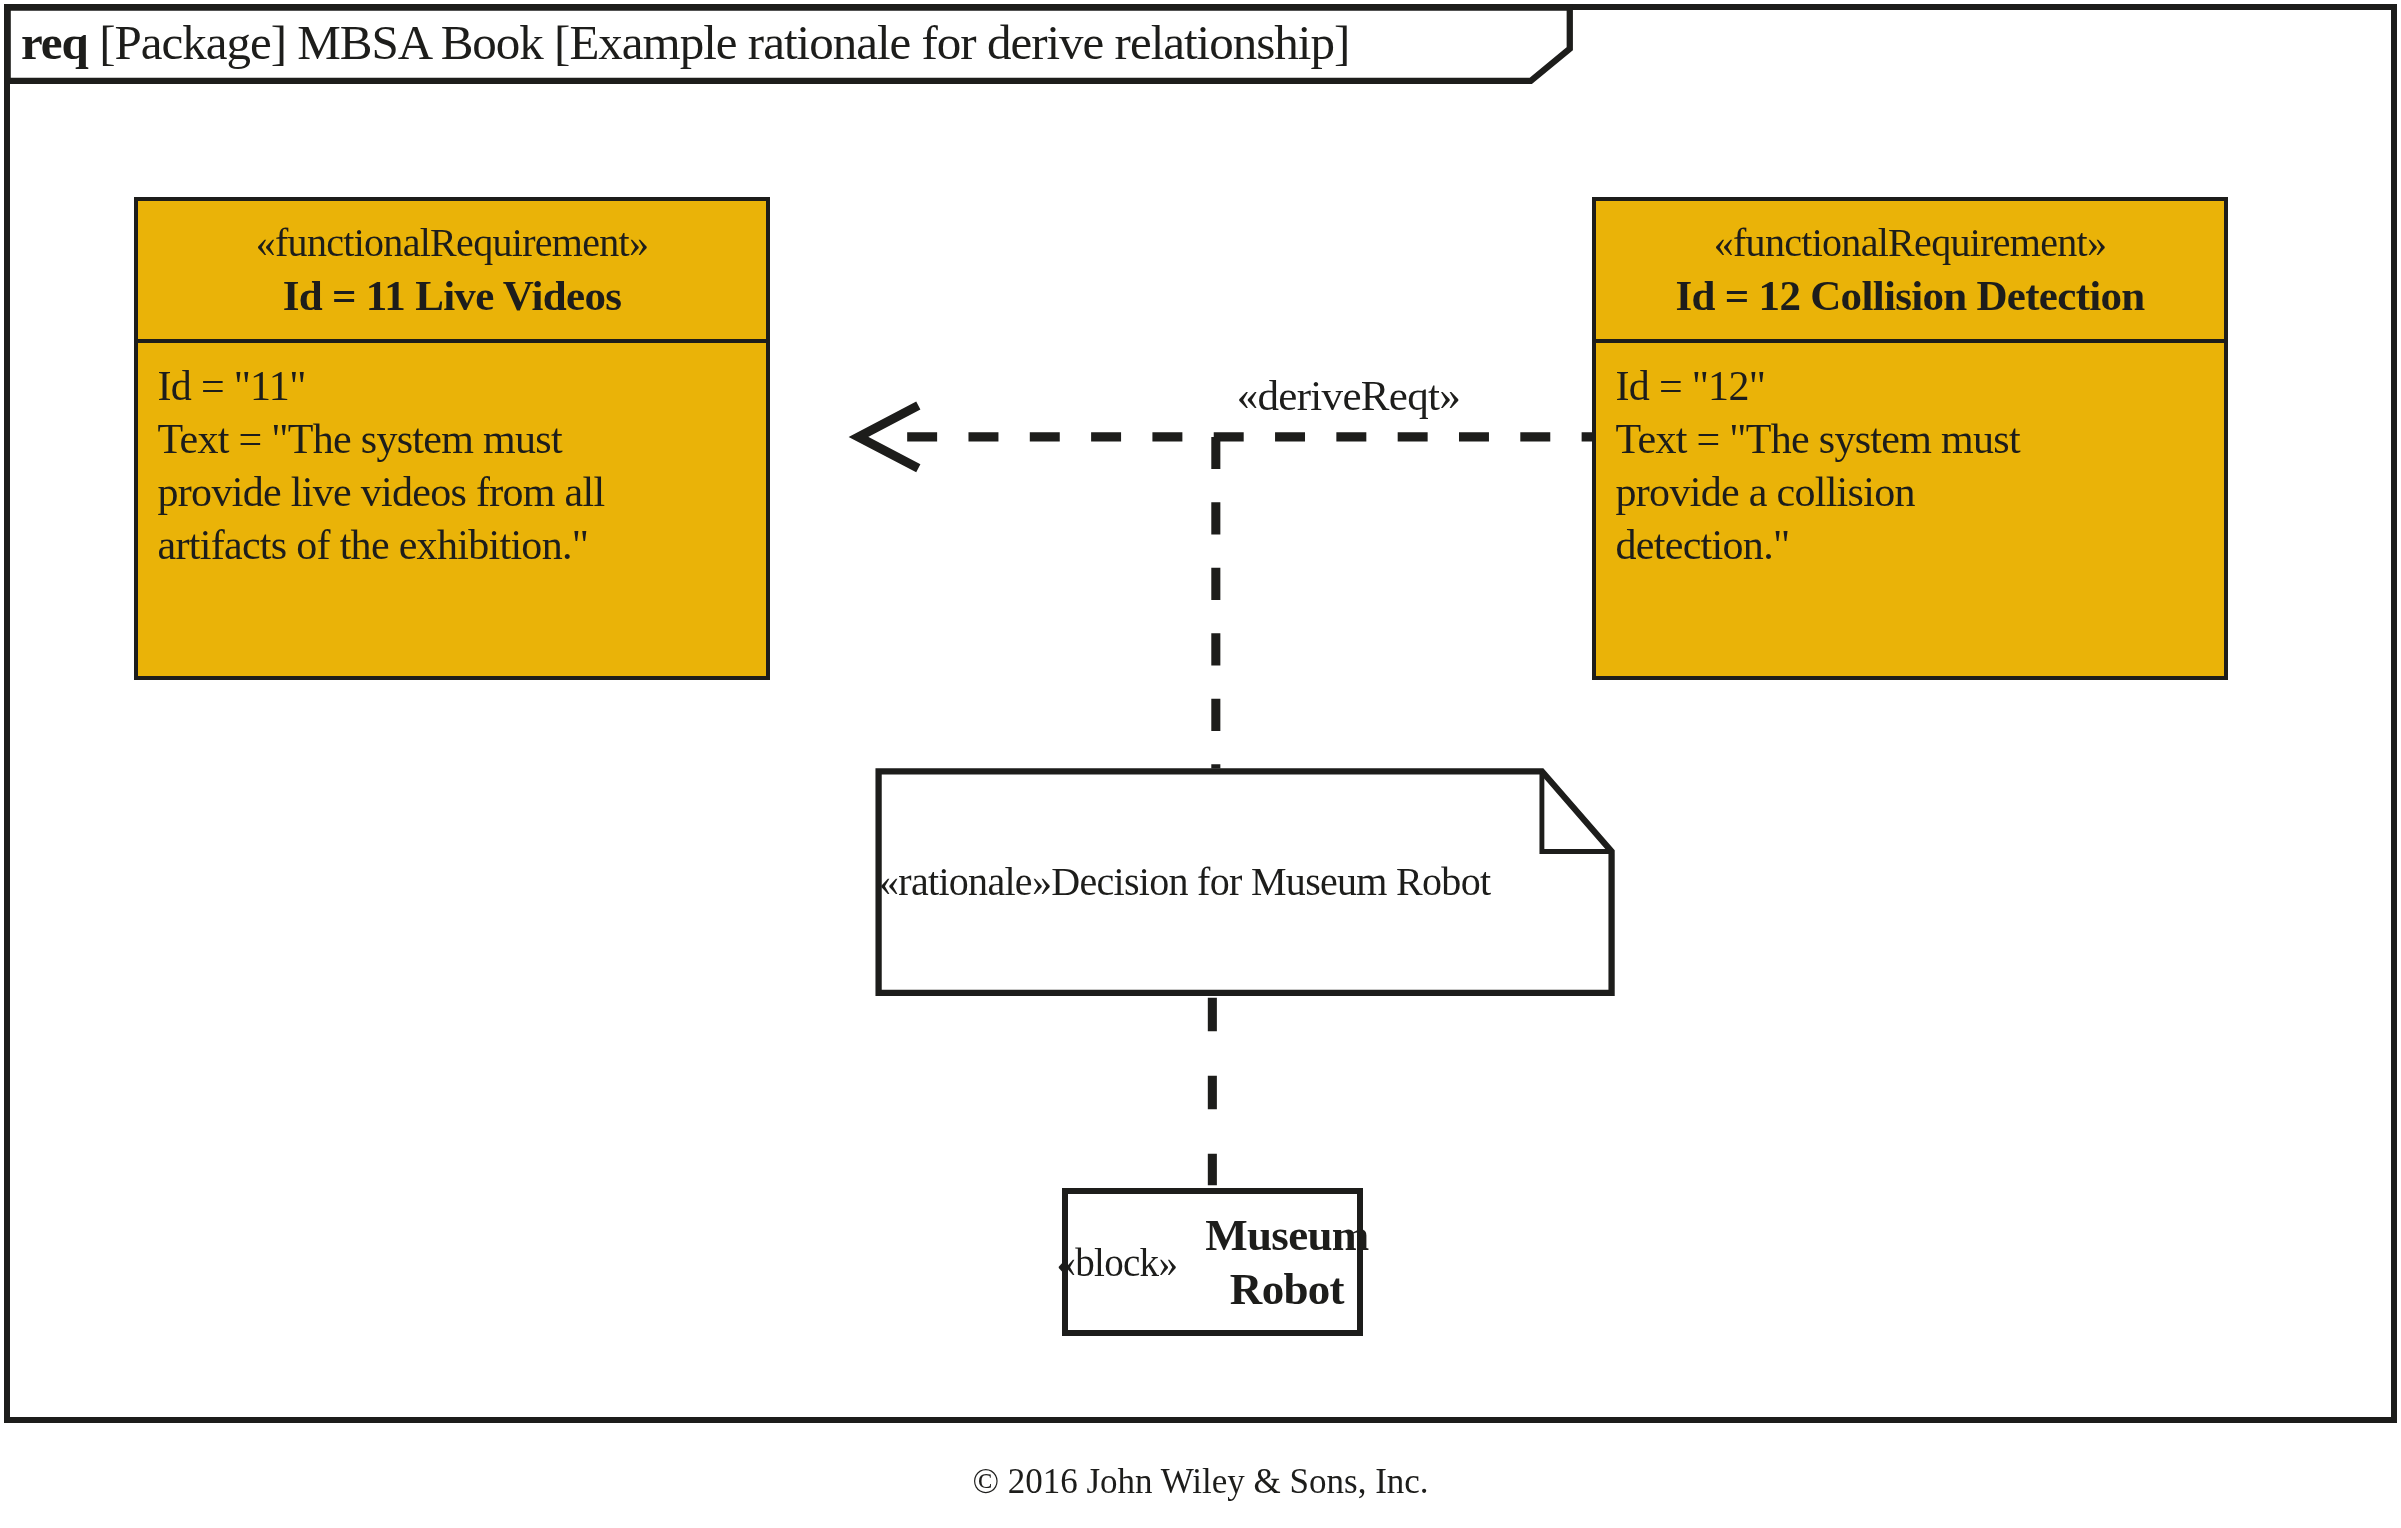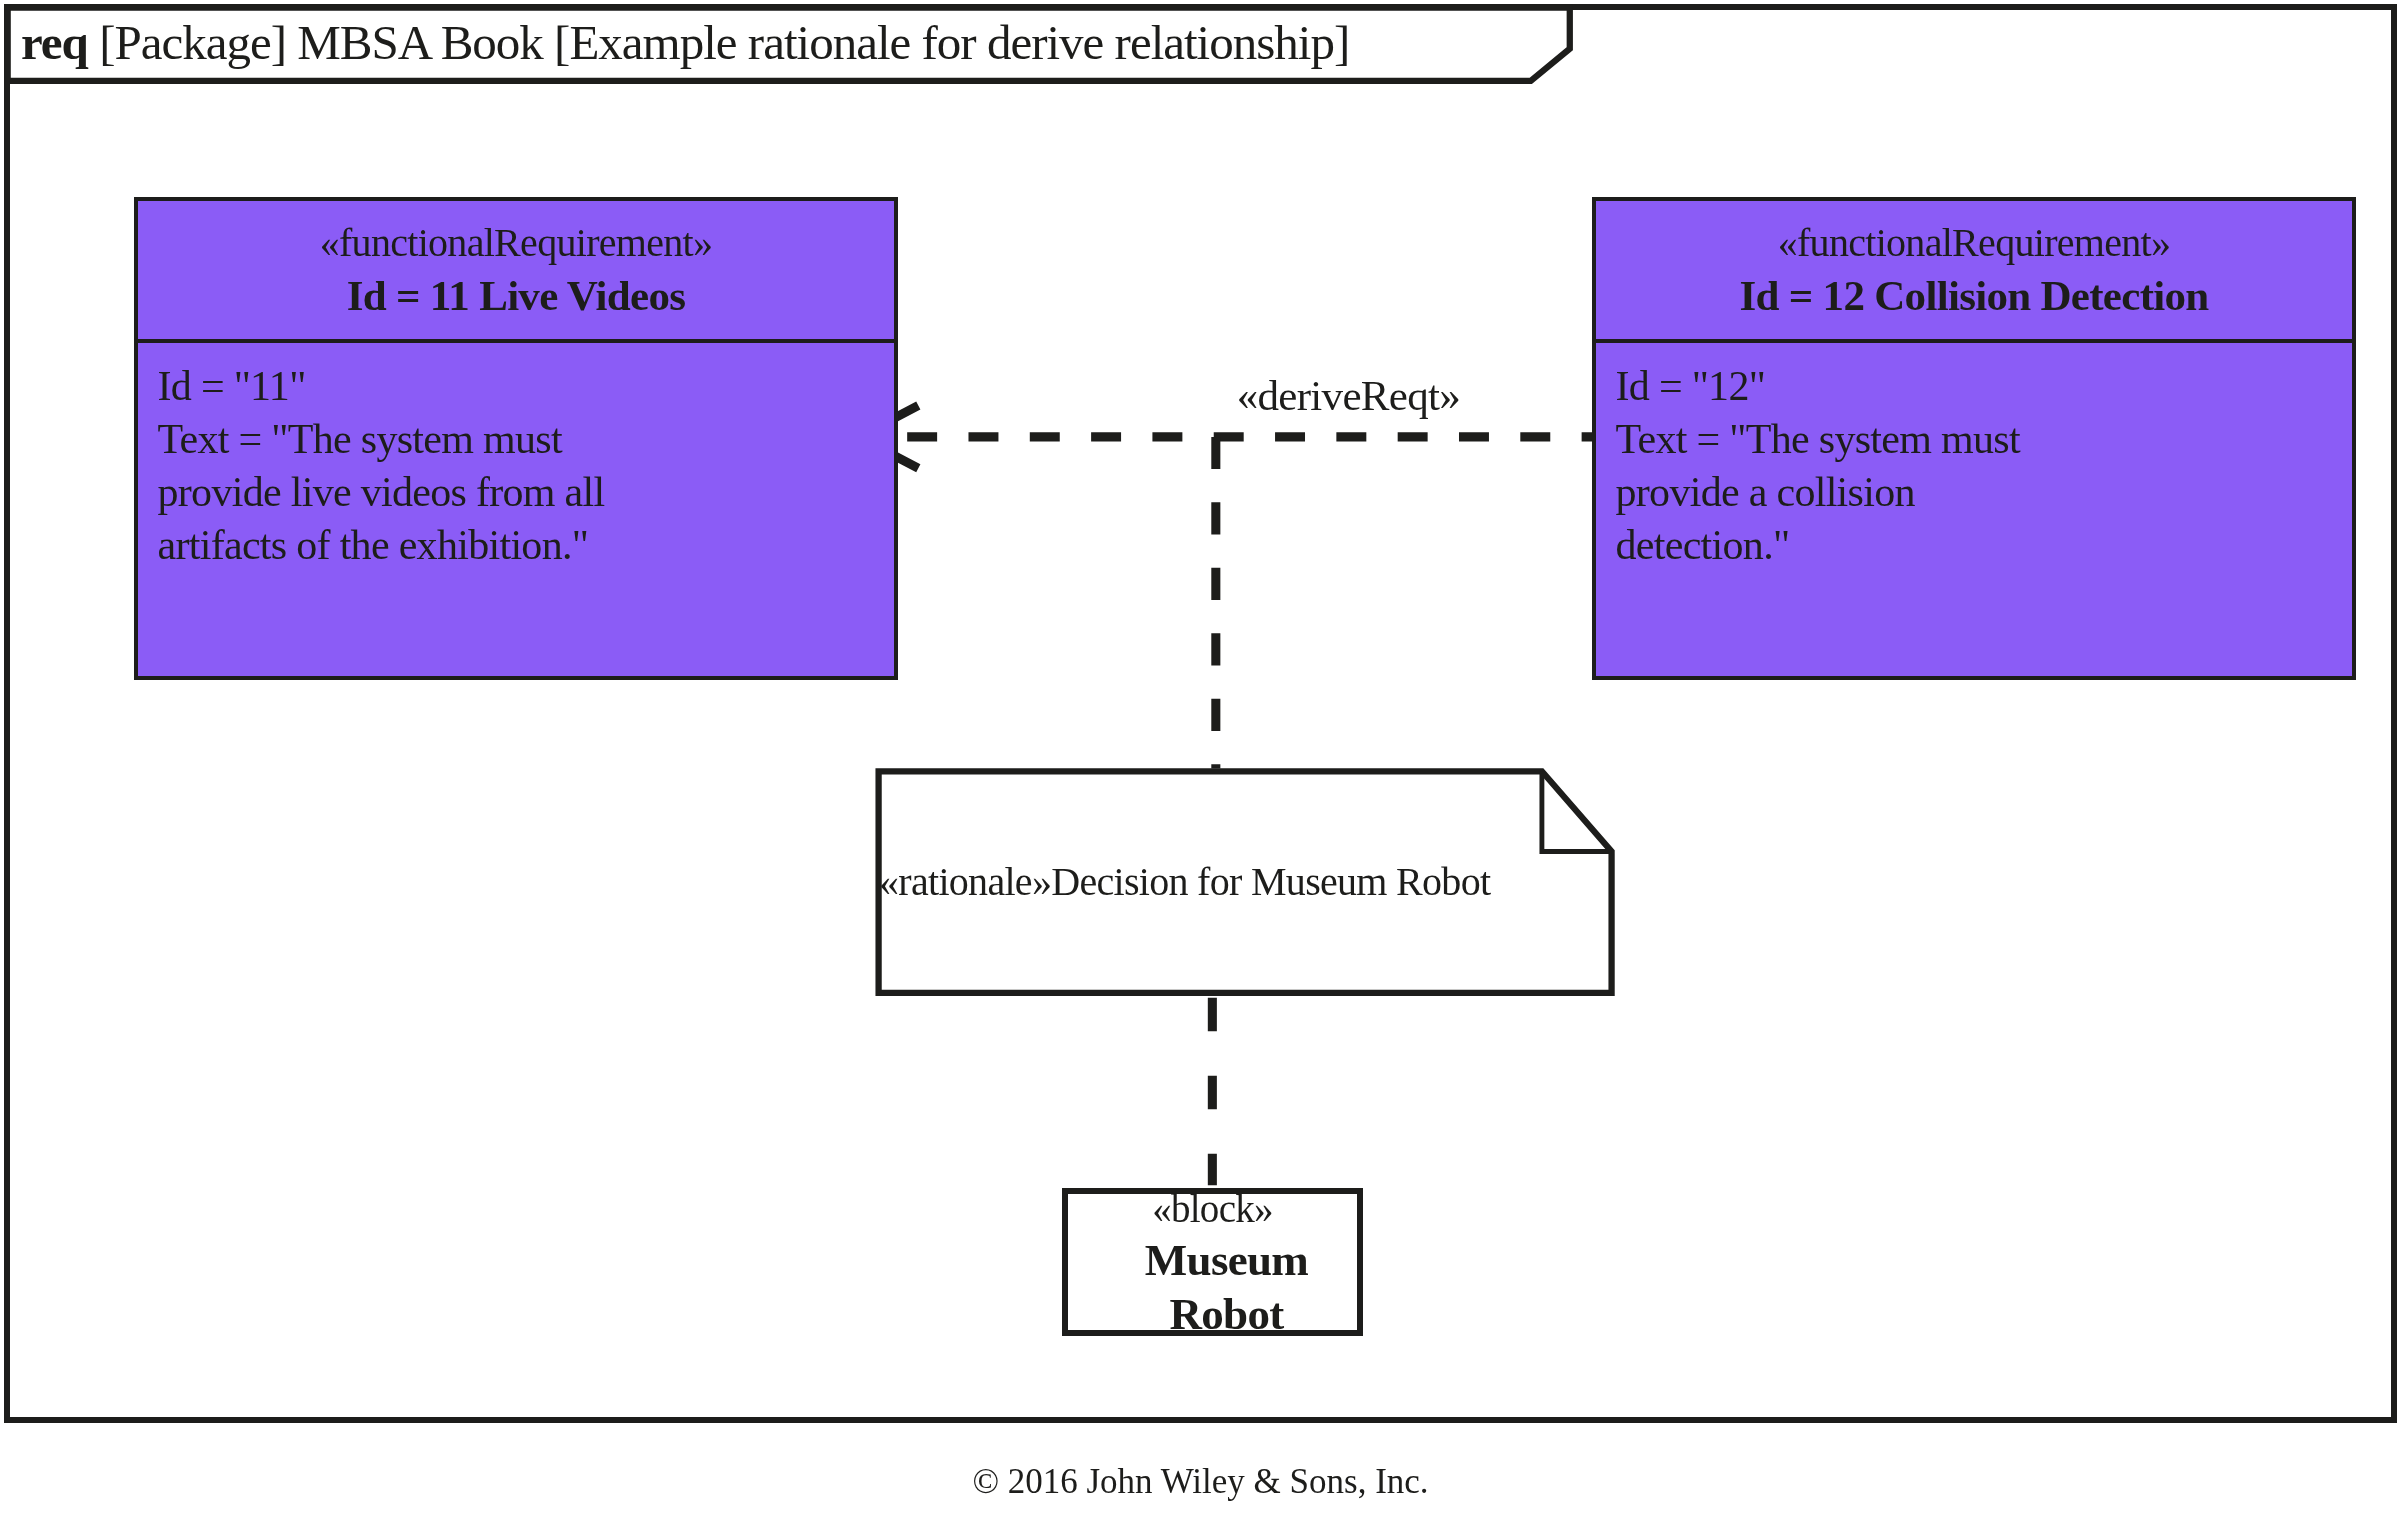--- a/index.html
+++ b/index.html
@@ -30,23 +30,23 @@
     line-height: 77px;
     font-size: 49px;
     letter-spacing: -1px;
     white-space: nowrap;
     z-index: 3;
   }
   .frame-title .kw { font-weight: bold; }
 
   
   .req-box {
-    width: 764px; height: 483px;
+    width: 636px; height: 483px;
     border: 4.9px solid #1d1d1b;
-    background: #8b5cf6;
+    background: #eab308;
     z-index: 2;
   }
   .req-left  { left: 134px;  top: 197px; }
   .req-right { left: 1592px; top: 197px; }
   .req-header {
     height: 142px;
     border-bottom: 4.9px solid #1d1d1b;
     display: flex; flex-direction: column;
     align-items: center; justify-content: center;
     text-align: center;
@@ -83,21 +83,21 @@
     z-index: 3;
   }
   .note-text .line { font-size: 40px; line-height: 54px; letter-spacing: -0.7px; }
 
   
   .block-box {
     left: 1062px; top: 1188px;
     width: 301px; height: 148px;
     border: 6.3px solid #1d1d1b;
     background: #ffffff;
-    display: flex; flex-direction: column;
+    display: flex; flex-direction: row;
     align-items: center; justify-content: center;
     text-align: center;
     z-index: 2;
   }
   .block-box .stereo { font-size: 39px; line-height: 49px; }
   .block-name { font-size: 45px; line-height: 54px; font-weight: bold; letter-spacing: -0.7px; margin-left: 28px; }
 
   
   .copyright {
     left: 0; top: 1461px;

